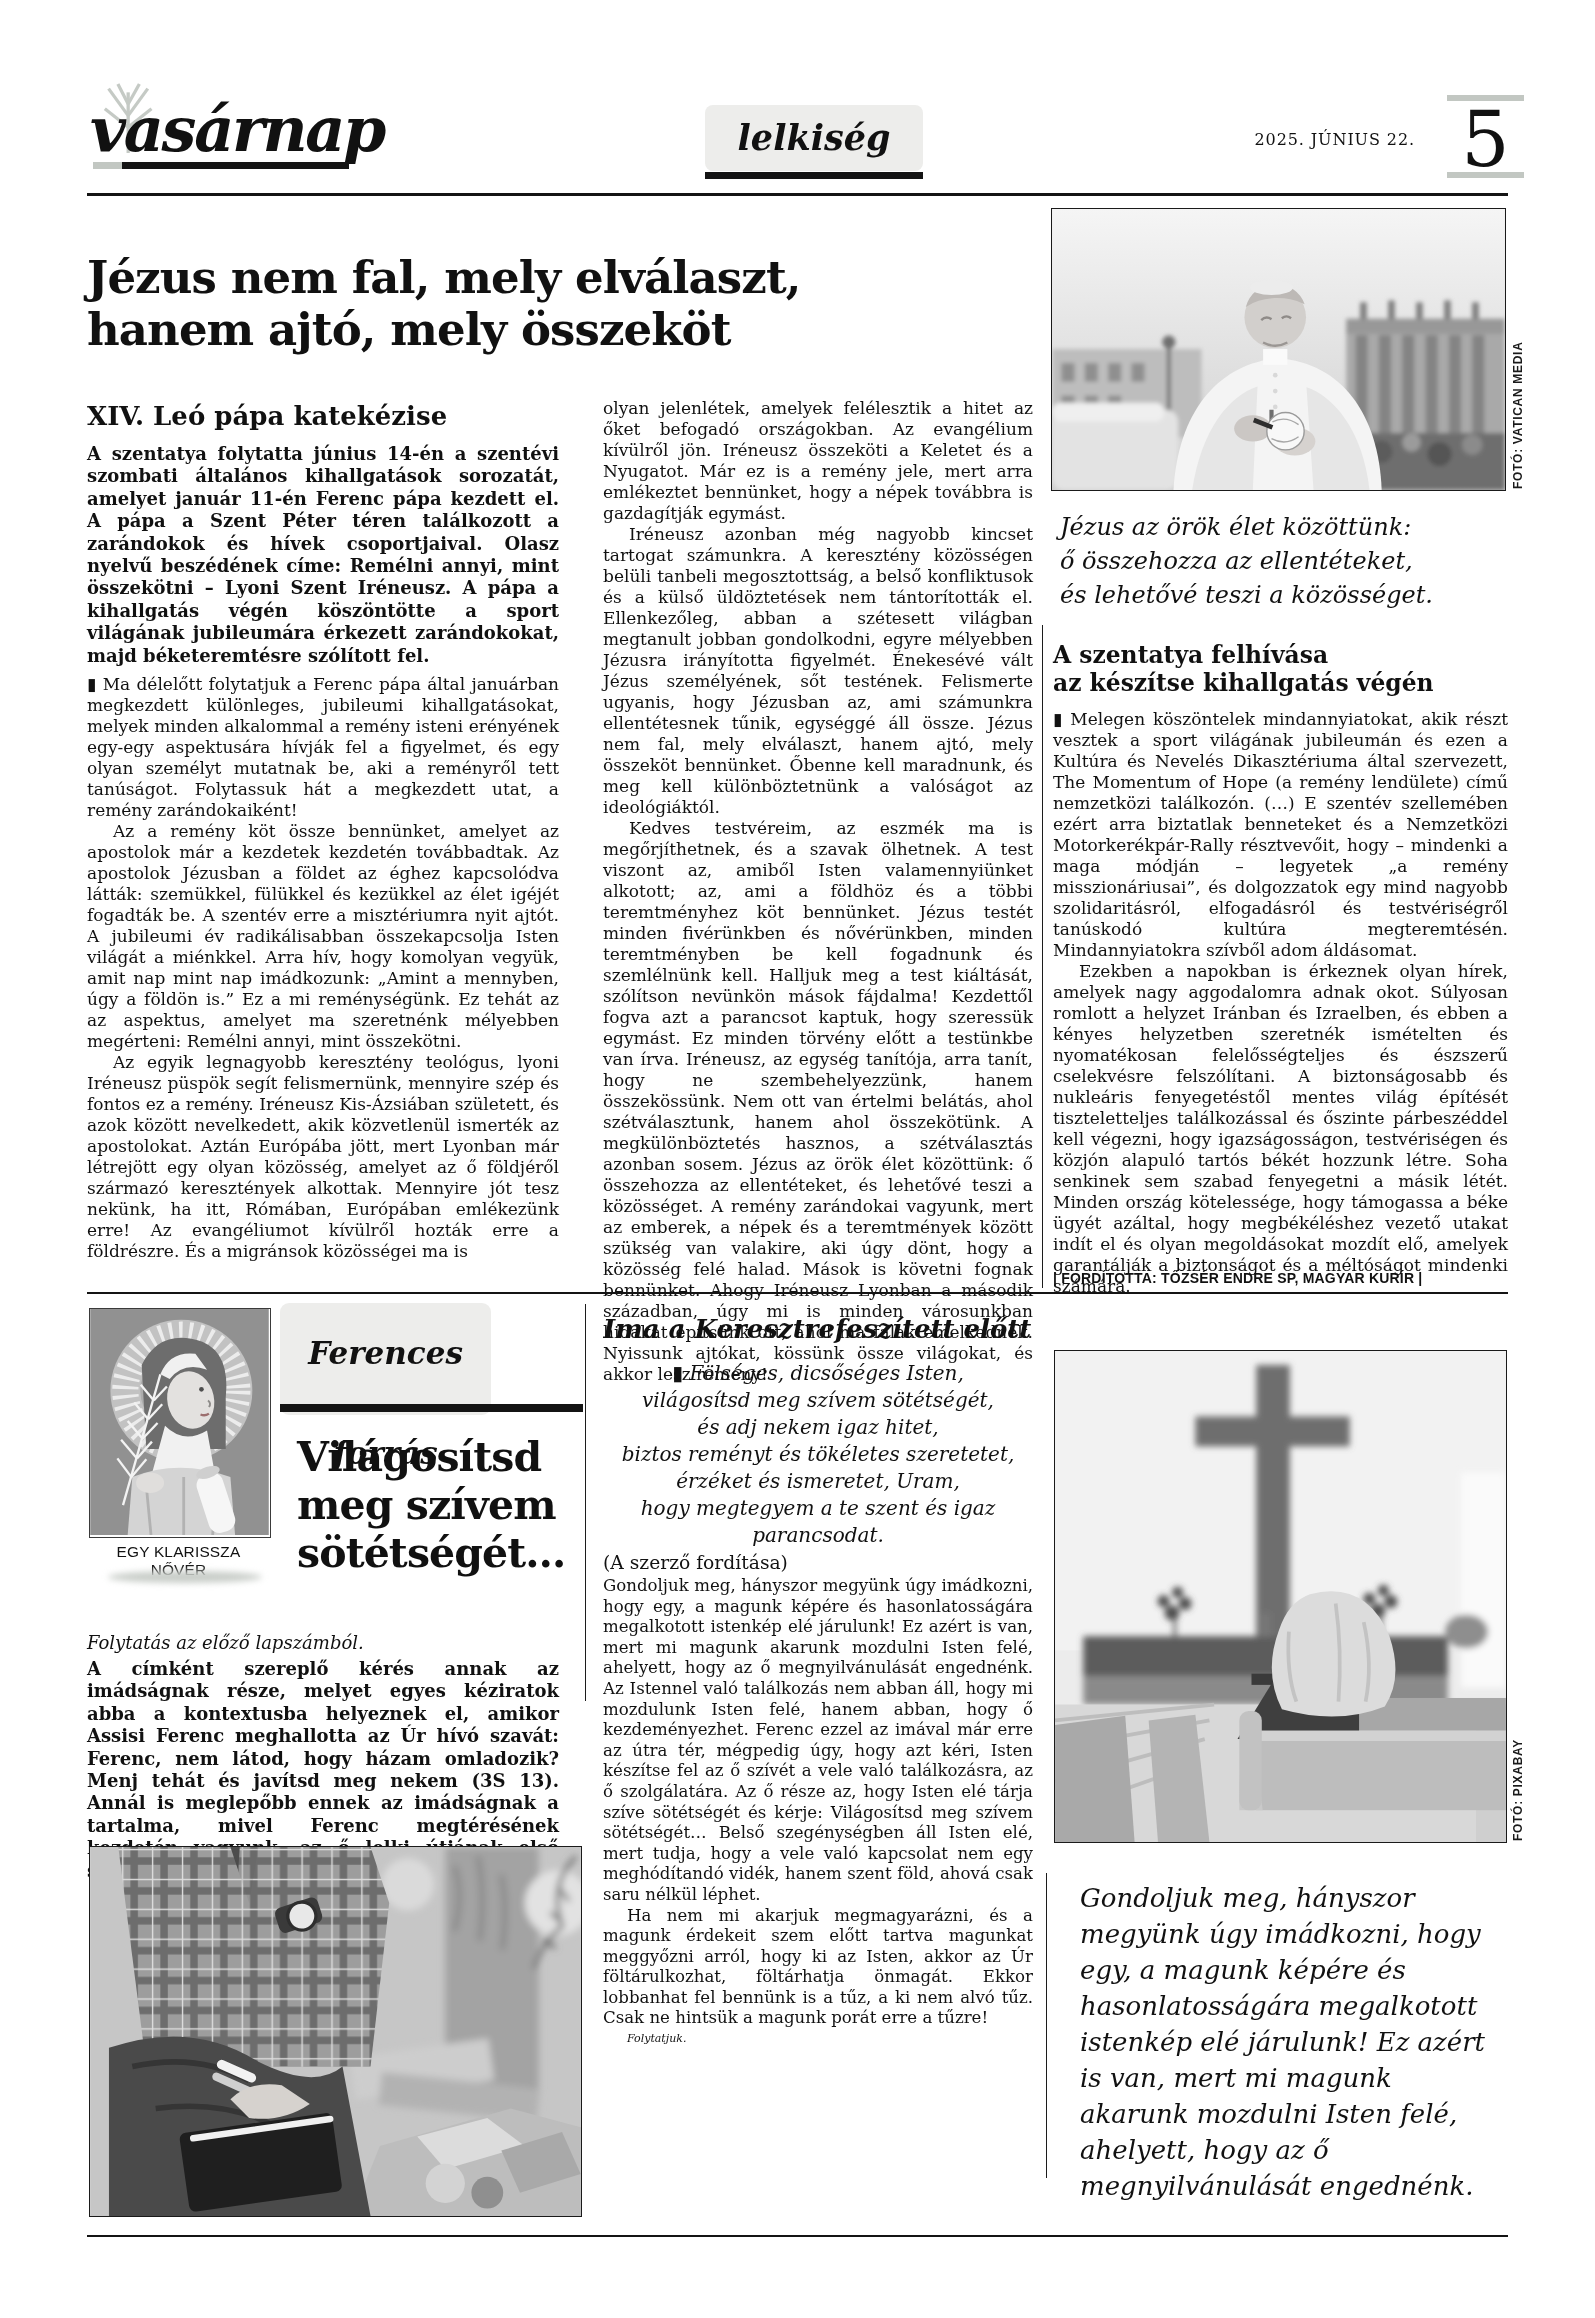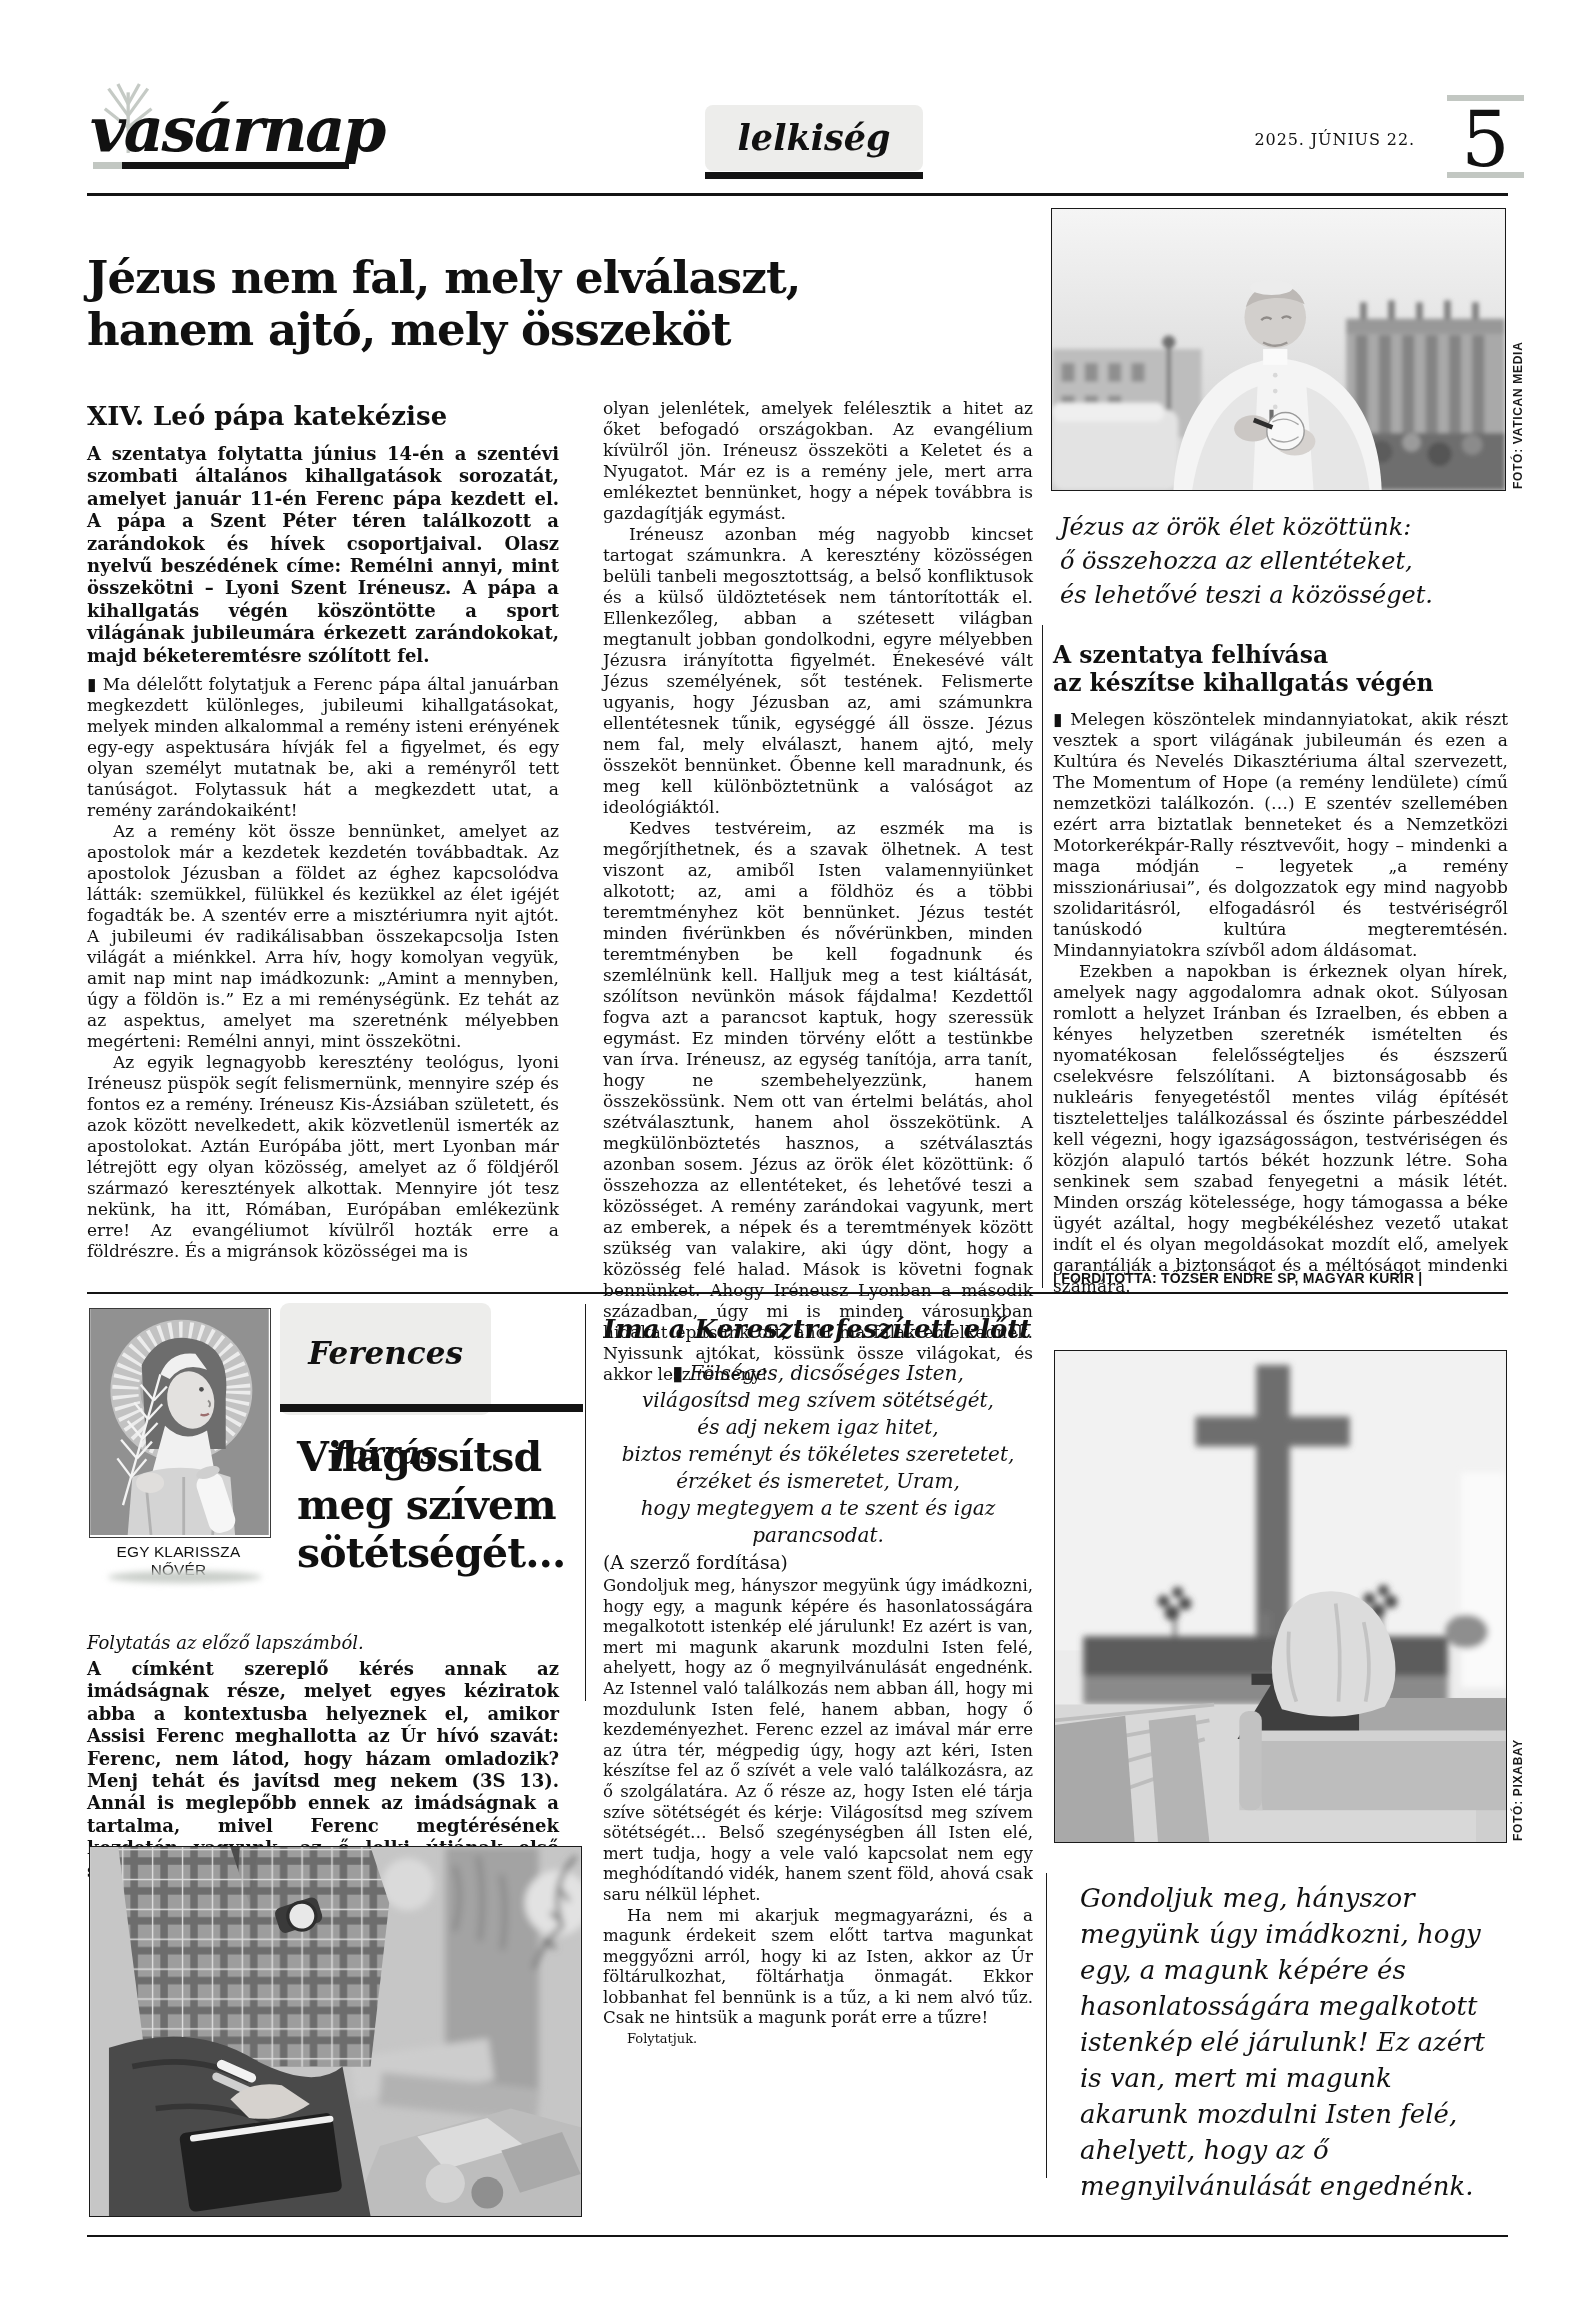--- a/index.html
+++ b/index.html
@@ -37,21 +37,21 @@
   .cont{font-style:italic;font-size:18px;}
   .intro{font-weight:700;font-size:18px;line-height:22.4px;text-align:justify;}
   .prayhead{font-weight:700;font-style:italic;font-size:26px;}
   .prayline{font-style:italic;font-size:20px;line-height:27px;text-align:center;}
   .praynote{font-size:18.7px;line-height:27px;}
   .prayquote{border-left:4.2px solid #111;padding-left:27px;margin:21.5px 0 19.6px 0;
              font-style:italic;font-size:26px;line-height:37px;}
   .mbody{font-size:16.6px;line-height:20.6px;text-align:justify;}
   .mbody p{margin:0;}
   .mbody p + p{text-indent:24px;}
-  .outro{font-size:13px;line-height:20.6px;text-indent:24px;}
+  .outro{font-style:italic;font-size:11px;line-height:20.6px;text-indent:24px;}
   .closingquote{font-style:italic;font-size:26px;line-height:36px;}
 </style>
 </head>
 <body>
 
 <div class="page">
 
   <div class="abs" style="left:100px;top:83px;">
     <svg width="61" height="70" viewBox="0 0 130 150">
       <g stroke="#c5cac5" stroke-width="7" fill="none">

